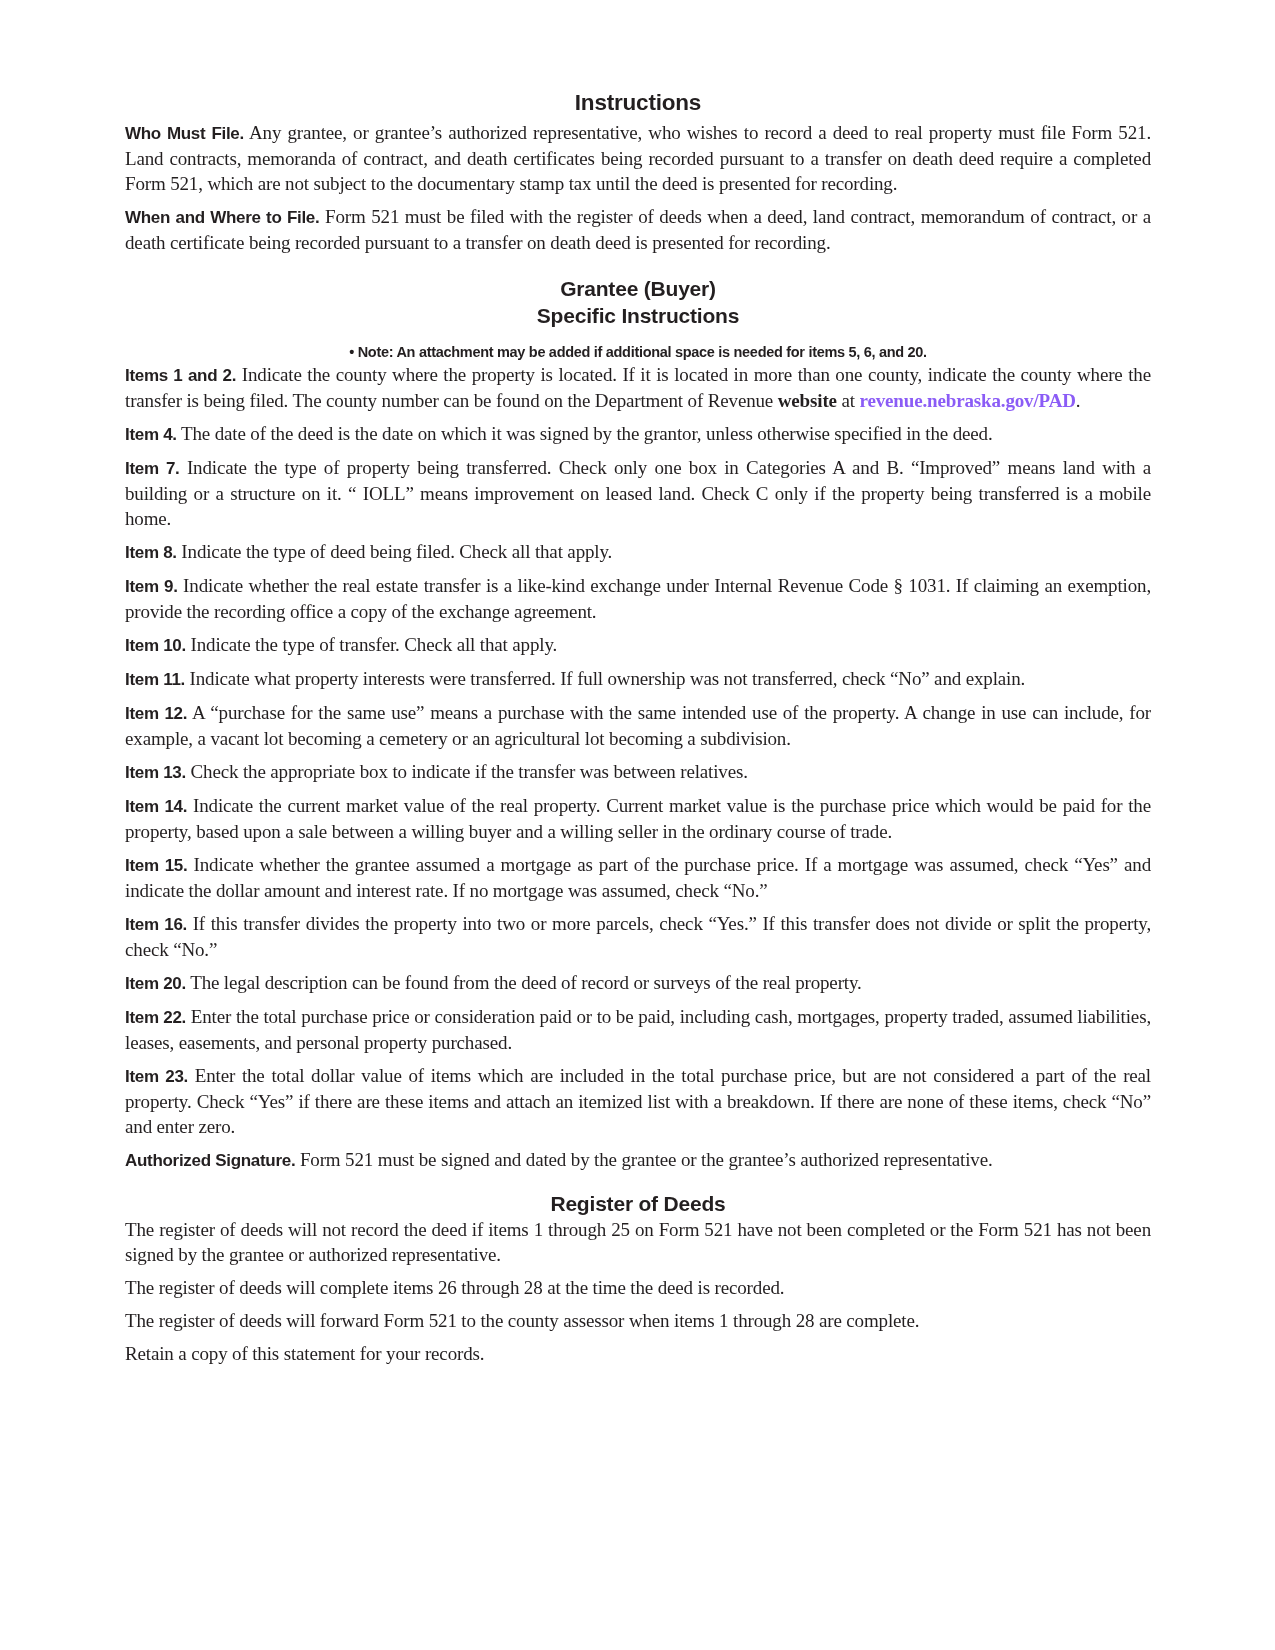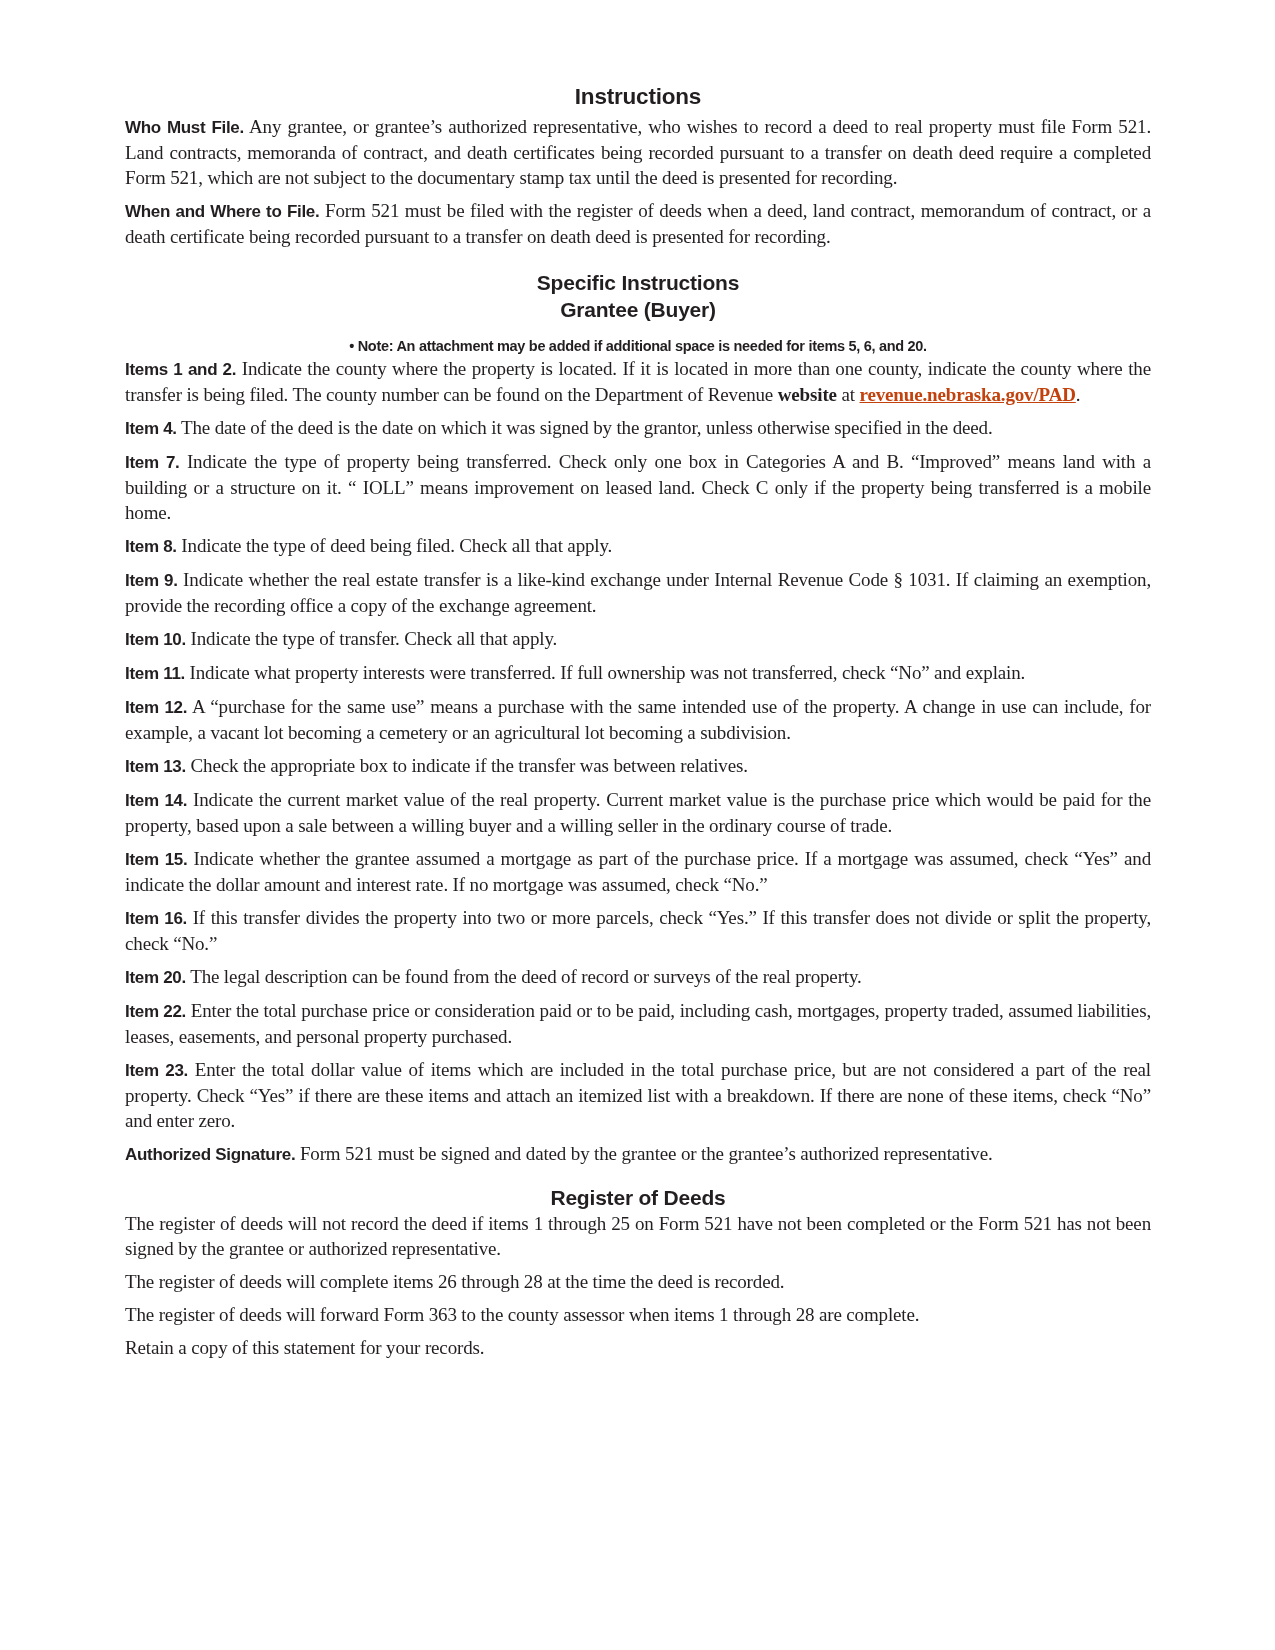--- a/index.html
+++ b/index.html
@@ -1,39 +1,39 @@
 <!DOCTYPE html>
 <html><head>
 <meta charset="utf-8">
 <style>
   html, body { margin: 0; padding: 0; background: #ffffff; }
   body { width: 1275px; height: 1650px; position: relative; overflow: hidden; }
-  .page { position: absolute; left: 125px; top: 84px; width: 1026px; color: #231f20; }
+  .page { position: absolute; left: 125px; top: 90px; width: 1026px; color: #231f20; }
   .h1 { font-family: "Liberation Sans", sans-serif; font-weight: bold; font-size: 22.5px; text-align: center; margin: 0 0 4px 0; letter-spacing: -0.2px; }
   .h2 { font-family: "Liberation Sans", sans-serif; font-weight: bold; font-size: 21px; text-align: center; margin: 0; line-height: 27px; letter-spacing: -0.2px; }
   .note { font-family: "Liberation Sans", sans-serif; font-weight: bold; font-size: 14.5px; text-align: center; margin: 15px 0 2px 0; letter-spacing: -0.3px; }
   p { font-family: "Liberation Serif", serif; font-size: 19px; line-height: 25px; margin: 0 0 8px 0; text-align: justify; letter-spacing: -0.15px; }
   p .lead { font-family: "Liberation Sans", sans-serif; font-weight: bold; font-size: 17px; letter-spacing: -0.3px; }
-  a.link { color: #c2410c; text-decoration: underline; }
+  a.link { color: #8b5cf6; }
   a.link.bold { font-weight: bold; }
   .sec-gap { height: 12px; }
   .rod { margin-top: 17px; }
 </style>
 </head>
 <body>
 
 <div class="page">
 
   <div class="h1">Instructions</div>
   <p><span class="lead">Who Must File.</span><span> Any grantee, or grantee’s authorized representative, who wishes to record a deed to real property must file Form 521.  Land contracts, memoranda of contract, and death certificates being recorded pursuant to a transfer on death deed require a completed Form 521, which are not subject to the documentary stamp tax until the deed is presented for recording.</span></p>
   <p><span class="lead">When and Where to File.</span><span> Form 521 must be filed with the register of deeds when a deed, land contract, memorandum of contract, or a death certificate being recorded pursuant to a transfer on death deed is presented for recording.</span></p>
 
   <div class="sec-gap"></div>
+  <div class="h2">Grantee (Buyer)</div>
   <div class="h2">Specific Instructions</div>
-  <div class="h2">Grantee (Buyer)</div>
   <div class="note">• Note: An attachment may be added if additional space is needed for items 5, 6, and 20.</div>
 
   <p><span class="lead">Items 1 and 2.</span><span> Indicate the county where the property is located. If it is located in more than one county, indicate the county where the transfer is being filed. The county number can be found on the Department of Revenue </span><b>website</b><span> at </span><a class="link bold">revenue.nebraska.gov/PAD</a><span>.</span></p>
 
   <p><span class="lead">Item 4.</span><span> The date of the deed is the date on which it was signed by the grantor, unless otherwise specified in the deed.</span></p>
   <p><span class="lead">Item 7.</span><span> Indicate the type of property being transferred. Check only one box in Categories A and B. “Improved” means land with a building or a structure on it. “ IOLL” means improvement on leased land. Check C only if the property being transferred is a mobile home.</span></p>
   <p><span class="lead">Item 8.</span><span> Indicate the type of deed being filed. Check all that apply.</span></p>
   <p><span class="lead">Item 9.</span><span> Indicate whether the real estate transfer is a like-kind exchange under Internal Revenue Code § 1031. If claiming an exemption, provide the recording office a copy of the exchange agreement.</span></p>
   <p><span class="lead">Item 10.</span><span> Indicate the type of transfer. Check all that apply.</span></p>
   <p><span class="lead">Item 11.</span><span> Indicate what property interests were transferred. If full ownership was not transferred, check “No” and explain.</span></p>
@@ -45,16 +45,16 @@
   <p><span class="lead">Item 20.</span><span> The legal description can be found from the deed of record or surveys of the real property.</span></p>
   <p><span class="lead">Item 22.</span><span> Enter the total purchase price or consideration paid or to be paid, including cash, mortgages, property traded, assumed liabilities, leases, easements, and personal property purchased.</span></p>
   <p><span class="lead">Item 23.</span><span> Enter the total dollar value of items which are included in the total purchase price, but are not considered a part of the real property. Check “Yes” if there are these items and attach an itemized list with a breakdown. If there are none of these items, check “No” and enter zero.</span></p>
 
 
   <p><span class="lead">Authorized Signature.</span><span> Form 521 must be signed and dated by the grantee or the grantee’s authorized representative.</span></p>
 
   <div class="h2 rod">Register of Deeds</div>
   <p>The register of deeds will not record the deed if items 1 through 25 on Form 521 have not been completed or the Form 521 has not been signed by the grantee or authorized representative.</p>
   <p>The register of deeds will complete items 26 through 28 at the time the deed is recorded.</p>
-  <p>The register of deeds will forward Form 363 to the county assessor when items 1 through 28 are complete.</p>
+  <p>The register of deeds will forward Form 521 to the county assessor when items 1 through 28 are complete.</p>
   <p>Retain a copy of this statement for your records.</p>
 
 </div>
 
 </body></html>

